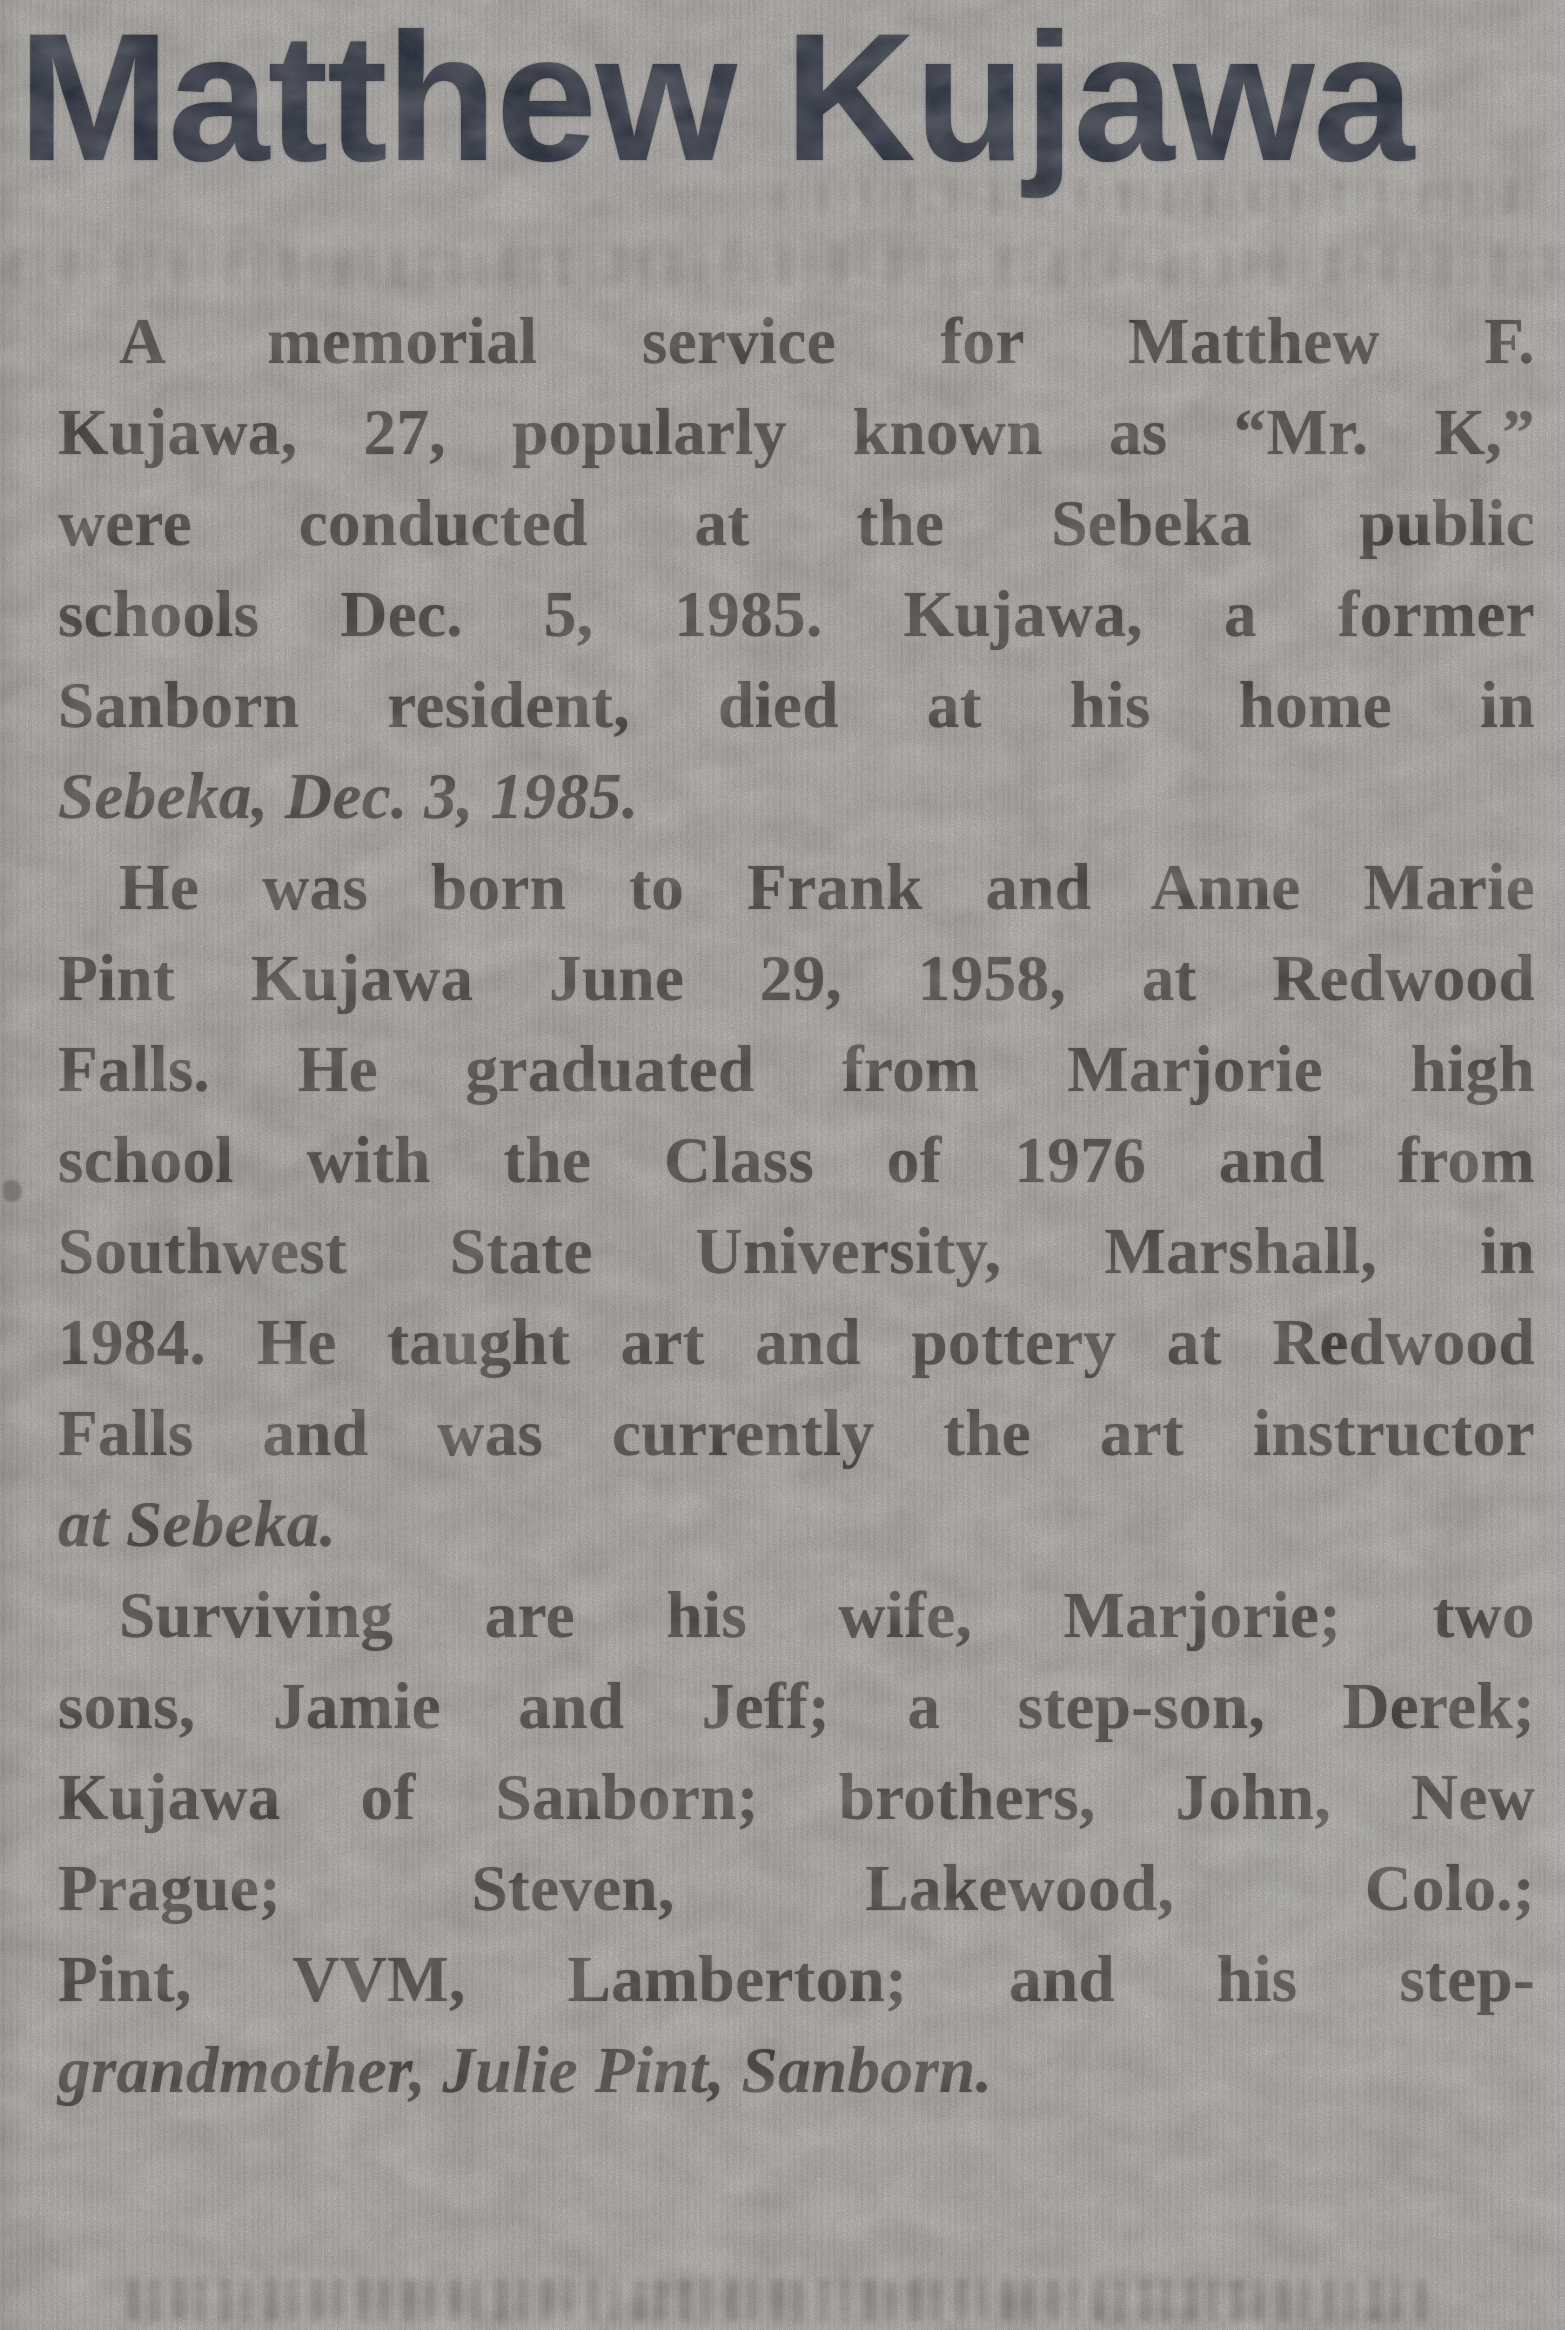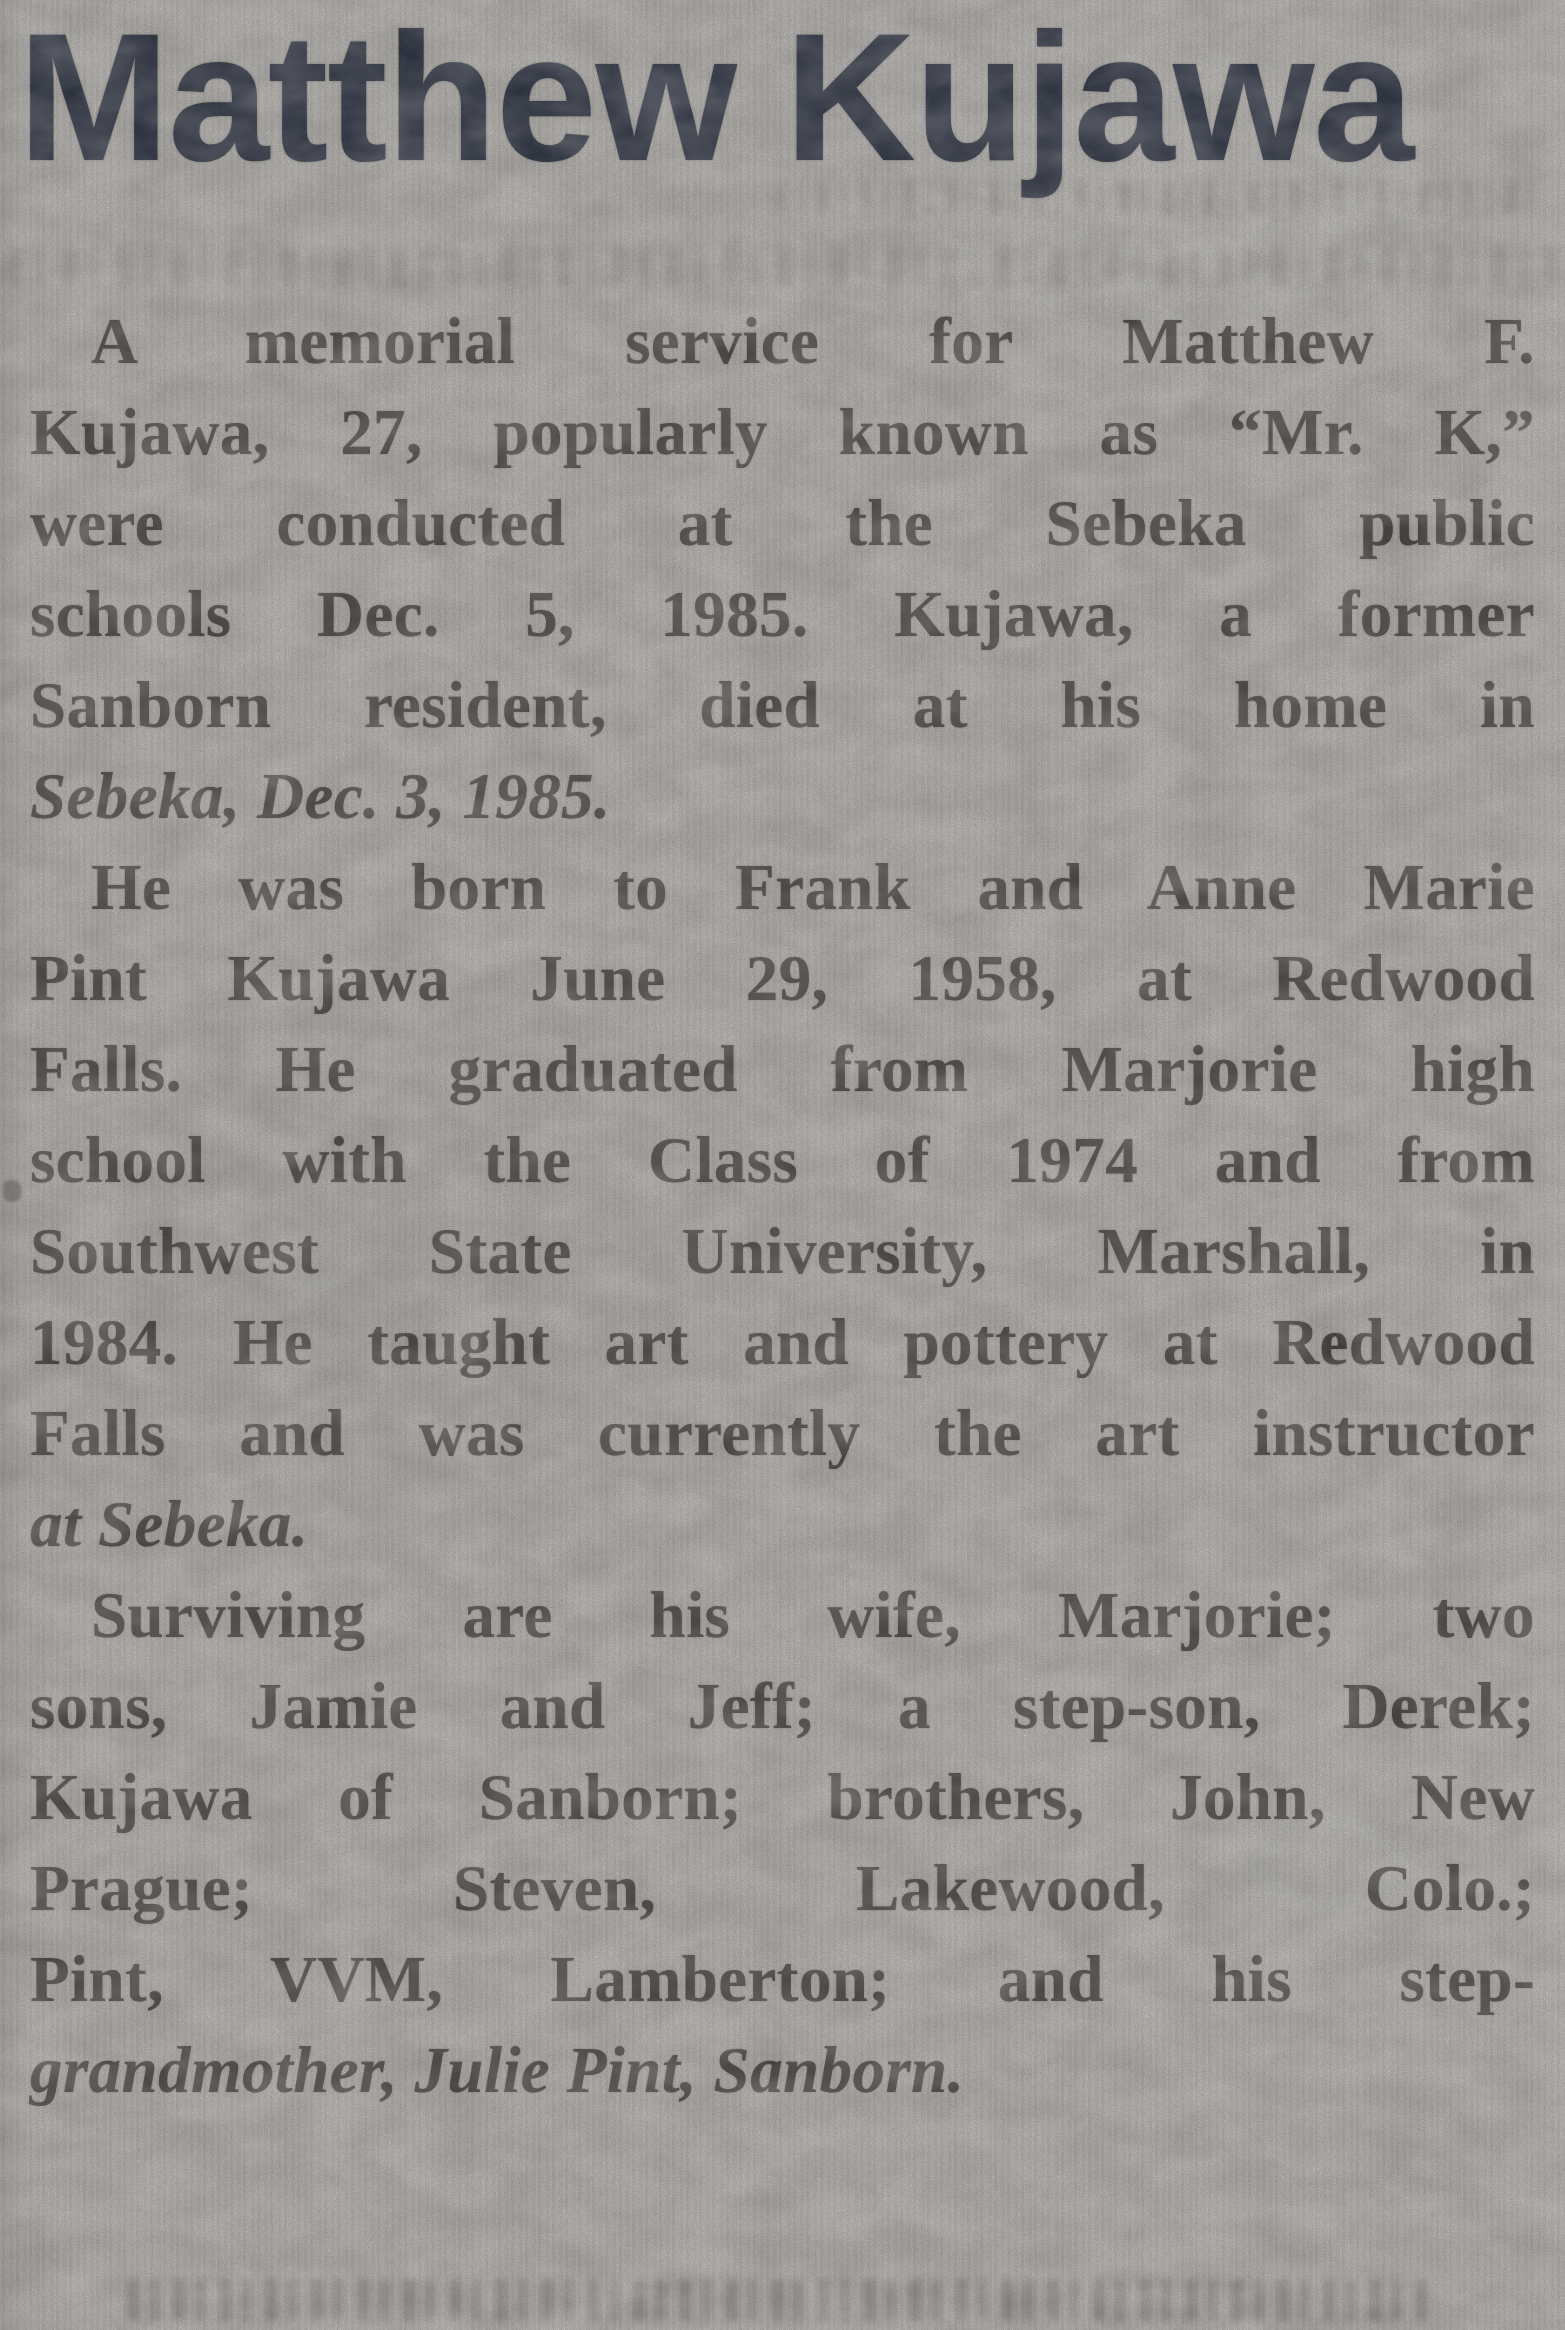--- a/index.html
+++ b/index.html
@@ -55,20 +55,21 @@
     line-height: 91px;
     letter-spacing: 0.4px;
     text-shadow: 0 0 1.5px rgba(46,44,41,0.55);
   }
 
   .bodyline {
     text-align: justify;
     text-align-last: justify;
     text-justify: inter-word;
     white-space: normal;
+    margin-left: 28px;
   }
   .bodyline.first { text-indent: 61px; }
   .bodyline.last  { text-align-last: left; font-style: italic; }
 
   
   .smudge {
     position: absolute;
     border-radius: 4.5px;
     filter: blur(4.5px);
     pointer-events: none;
@@ -129,21 +130,21 @@
       <div class="bodyline">were conducted at the Sebeka public</div>
       <div class="bodyline">schools Dec. 5, 1985. Kujawa, a former</div>
       <div class="bodyline">Sanborn resident, died at his home in</div>
       <div class="bodyline last">Sebeka, Dec. 3, 1985.</div>
     </div>
 
     <div>
       <div class="bodyline first">He was born to Frank and Anne Marie</div>
       <div class="bodyline">Pint Kujawa June 29, 1958, at Redwood</div>
       <div class="bodyline">Falls. He graduated from Marjorie high</div>
-      <div class="bodyline">school with the Class of 1974 and from</div>
+      <div class="bodyline">school with the Class of 1976 and from</div>
       <div class="bodyline">Southwest State University, Marshall, in</div>
       <div class="bodyline">1984. He taught art and pottery at Redwood</div>
       <div class="bodyline">Falls and was currently the art instructor</div>
       <div class="bodyline last">at Sebeka.</div>
     </div>
 
     <div>
       <div class="bodyline first">Surviving are his wife, Marjorie; two</div>
       <div class="bodyline">sons, Jamie and Jeff; a step-son, Derek;</div>
       <div class="bodyline">Kujawa of Sanborn; brothers, John, New</div>

